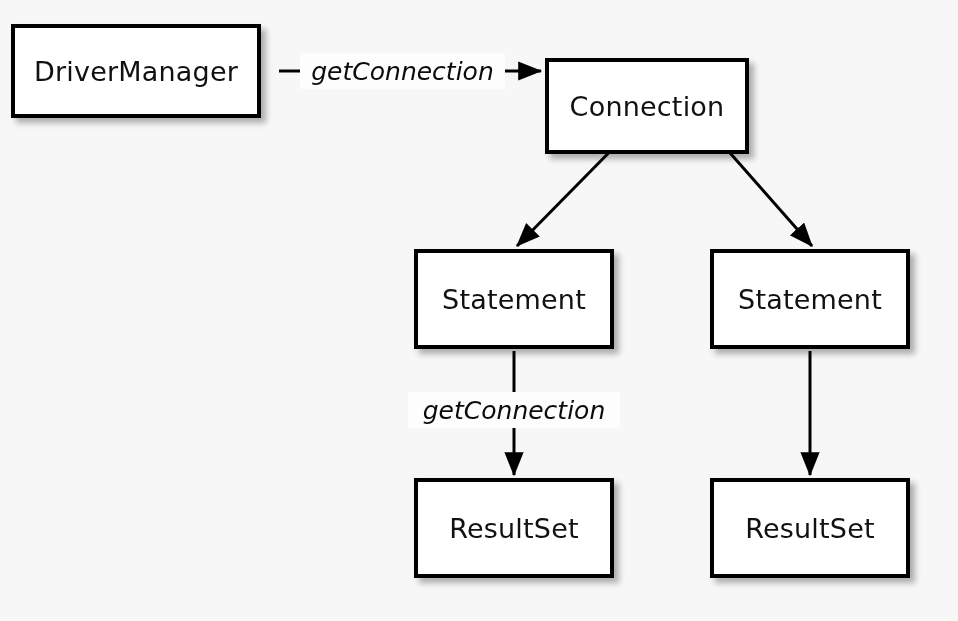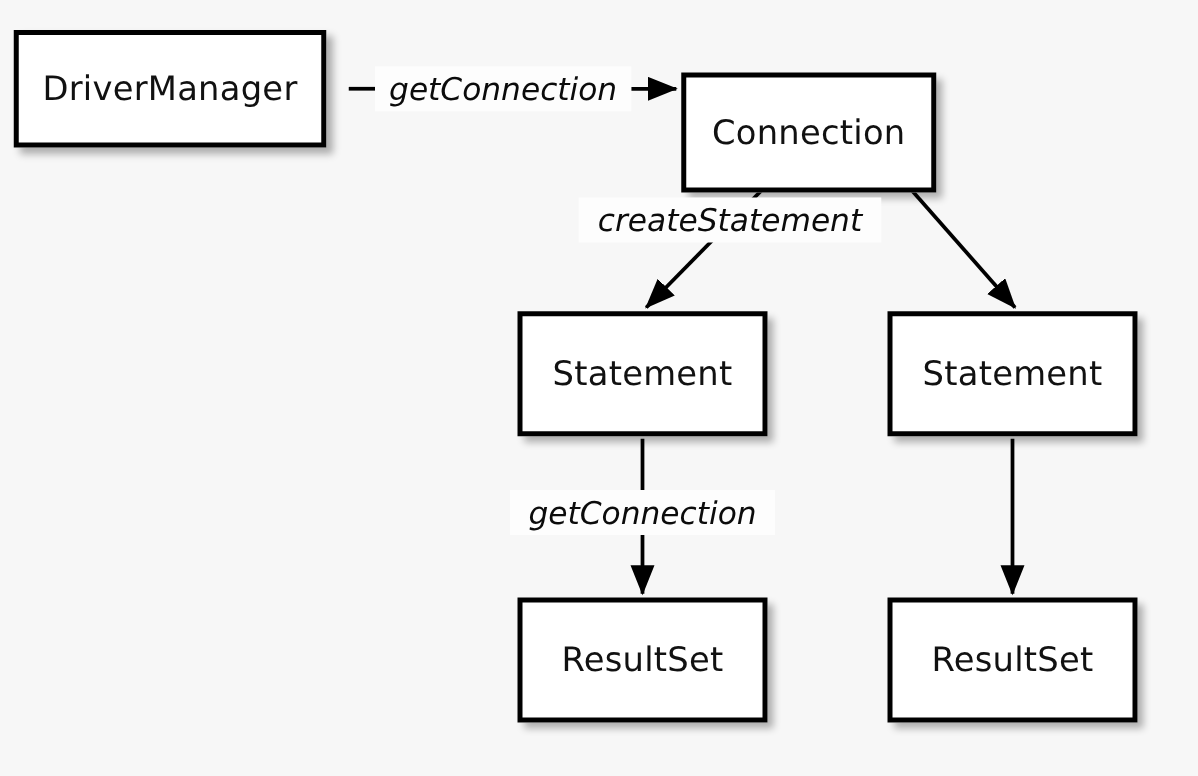--- a/index.html
+++ b/index.html
@@ -112,17 +112,16 @@
   <div class="node" style="left:414px; top:478px; width:200px; height:100px;">
     <span class="node-label">ResultSet</span>
   </div>
 
   <div class="node" style="left:710px; top:478px; width:200px; height:100px;">
     <span class="node-label">ResultSet</span>
   </div>
 
   <div class="edge-label" style="left:300px; top:53px; width:205px; height:36px;">getConnection</div>
 
-  <div class="edge-label" style="left:463px; top:158px; width:242px; height:36px;">createStatement</div>
 
   <div class="edge-label" style="left:408px; top:392px; width:212px; height:36px;">getConnection</div>
 
 </div>
 
 </body></html>

